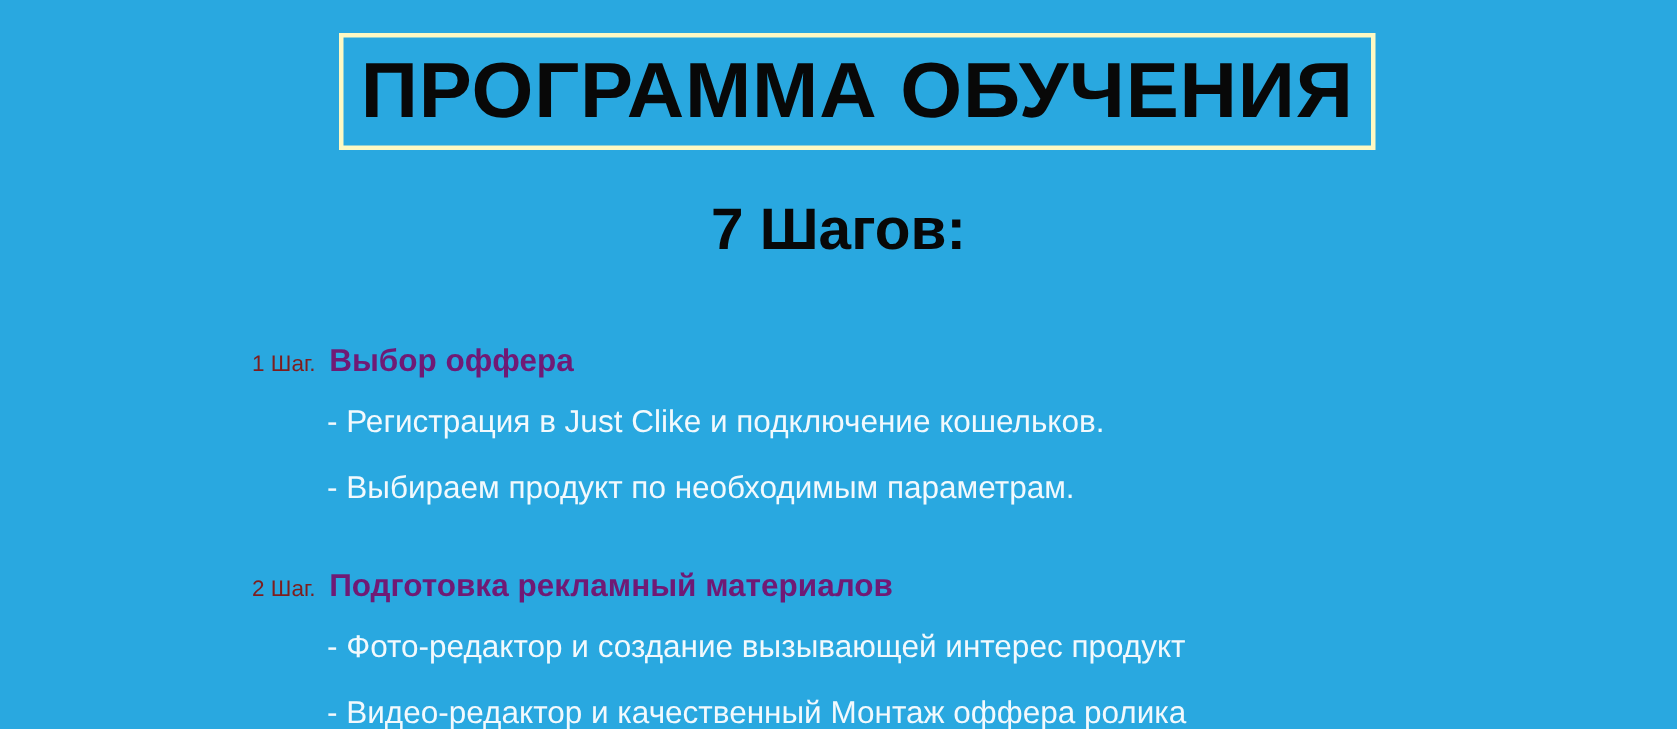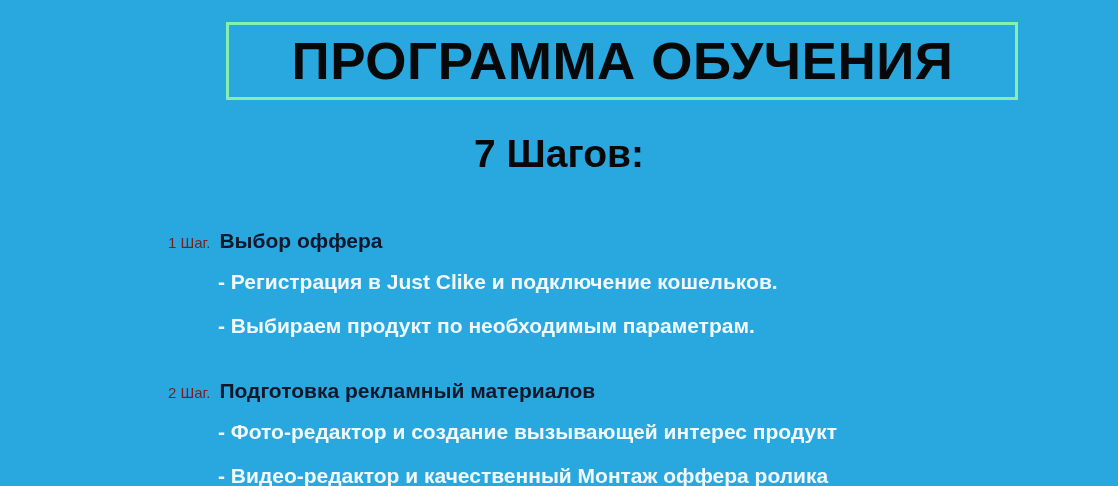--- a/index.html
+++ b/index.html
@@ -20,24 +20,24 @@
     height: 486px;
     background: #29a8e0;
     overflow: hidden;
   }
 
   
   #title-box {
     position: absolute;
     left: 226px;
     top: 22px;
-    width: 792px;
+    width: 691px;
     height: 78px;
     box-sizing: border-box;
-    border: 3px solid #86efac;
+    border: 3px solid #fef9c3;
     display: flex;
     align-items: center;
     justify-content: center;
   }
   #title-text {
     font-size: 52px;
     font-weight: bold;
     color: #080808;
     letter-spacing: 0.5px;
     line-height: 1;
@@ -79,31 +79,31 @@
   }
   .step-index {
     font-size: 15px;
     font-weight: normal;
     color: #7f1d1d;
     vertical-align: baseline;
   }
   .step-title {
     font-size: 21px;
     font-weight: bold;
-    color: #0f172a;
+    color: #701a75;
     margin-left: 9px;
     vertical-align: baseline;
   }
   .step-item {
     display: block;
     padding-left: 218px;
     height: 44px;
     line-height: 44px;
     font-size: 21px;
-    font-weight: bold;
+    font-weight: normal;
     color: #f2f9fd;
     white-space: nowrap;
   }
   .step-group + .step-group .step-heading {
     margin-top: 24px;
   }
 </style>
 </head>
 <body>
 

